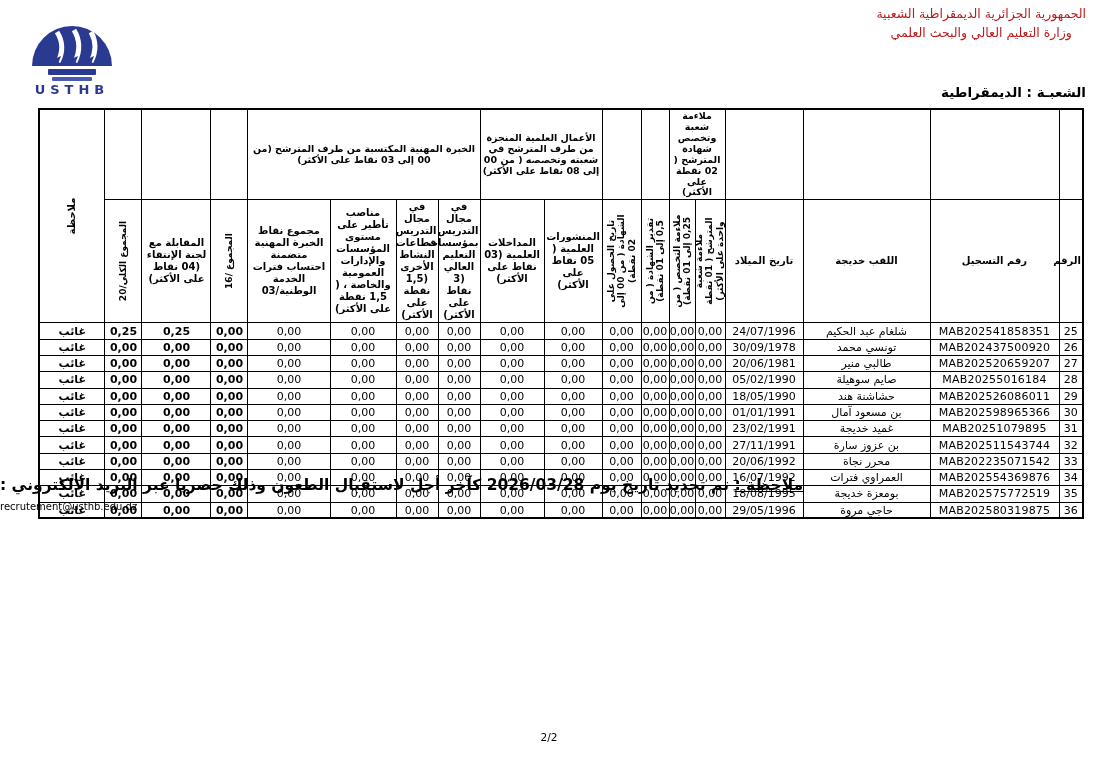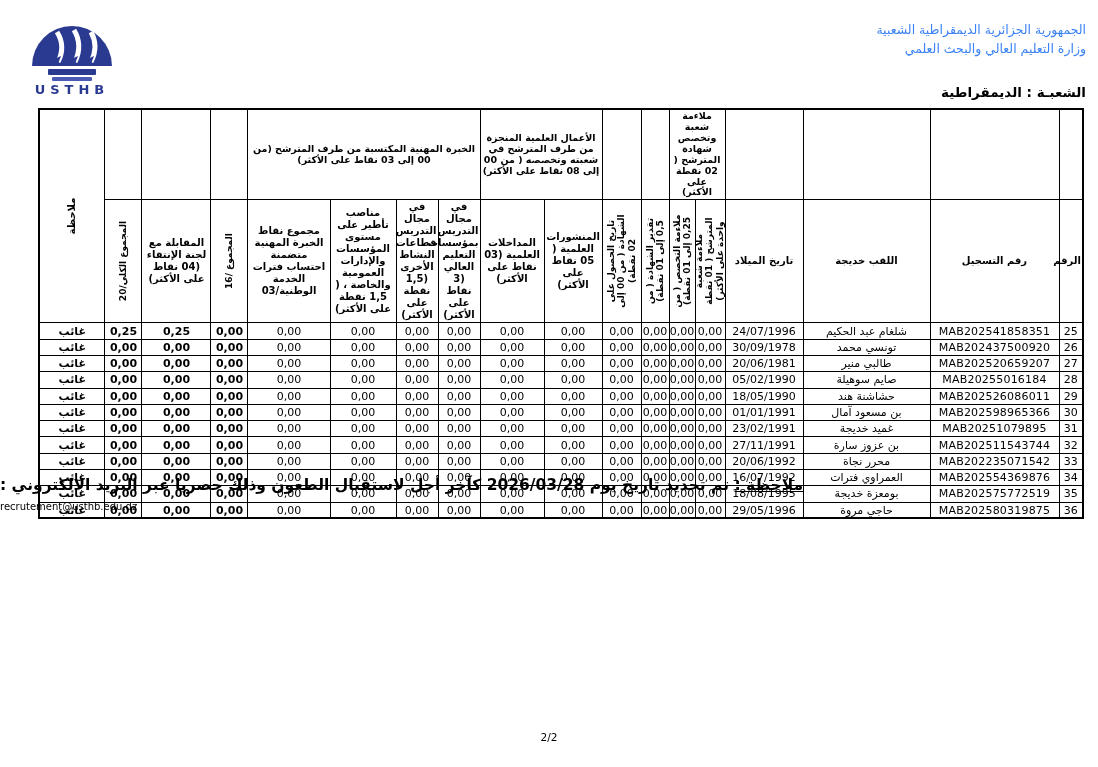--- a/index.html
+++ b/index.html
@@ -2,22 +2,22 @@
 <html dir="rtl" lang="ar"><head>
 <meta charset="utf-8">
 <style>
   * { box-sizing: border-box; margin: 0; padding: 0; }
   body { background: #e8e8e8; font-family: "DejaVu Sans", sans-serif; }
   .page {
     position: relative; width: 1098px; height: 767px;
     background: #ffffff; overflow: hidden; direction: rtl; color: #000;
   }
   
-  .gov { position: absolute; top: 20px; right: 12px; text-align: right;
-         font-size: 12.5px; line-height: 1.55; color: #3b82f6; }
+  .gov { position: absolute; top: 4px; right: 12px; text-align: center;
+         font-size: 12.5px; line-height: 1.55; color: #b91c1c; }
   .division { position: absolute; top: 84px; right: 12px;
               font-size: 13.5px; font-weight: bold; }
   
   .logo { position: absolute; top: 20px; left: 24px; width: 96px; }
   
   table.main { position: absolute; top: 108px; right: 14px; width: 1044px;
                border-collapse: collapse; table-layout: fixed;
                border: 2px solid #000; }
   table.main th, table.main td { border: 1px solid #000; padding: 0;
                text-align: center; vertical-align: middle; }

